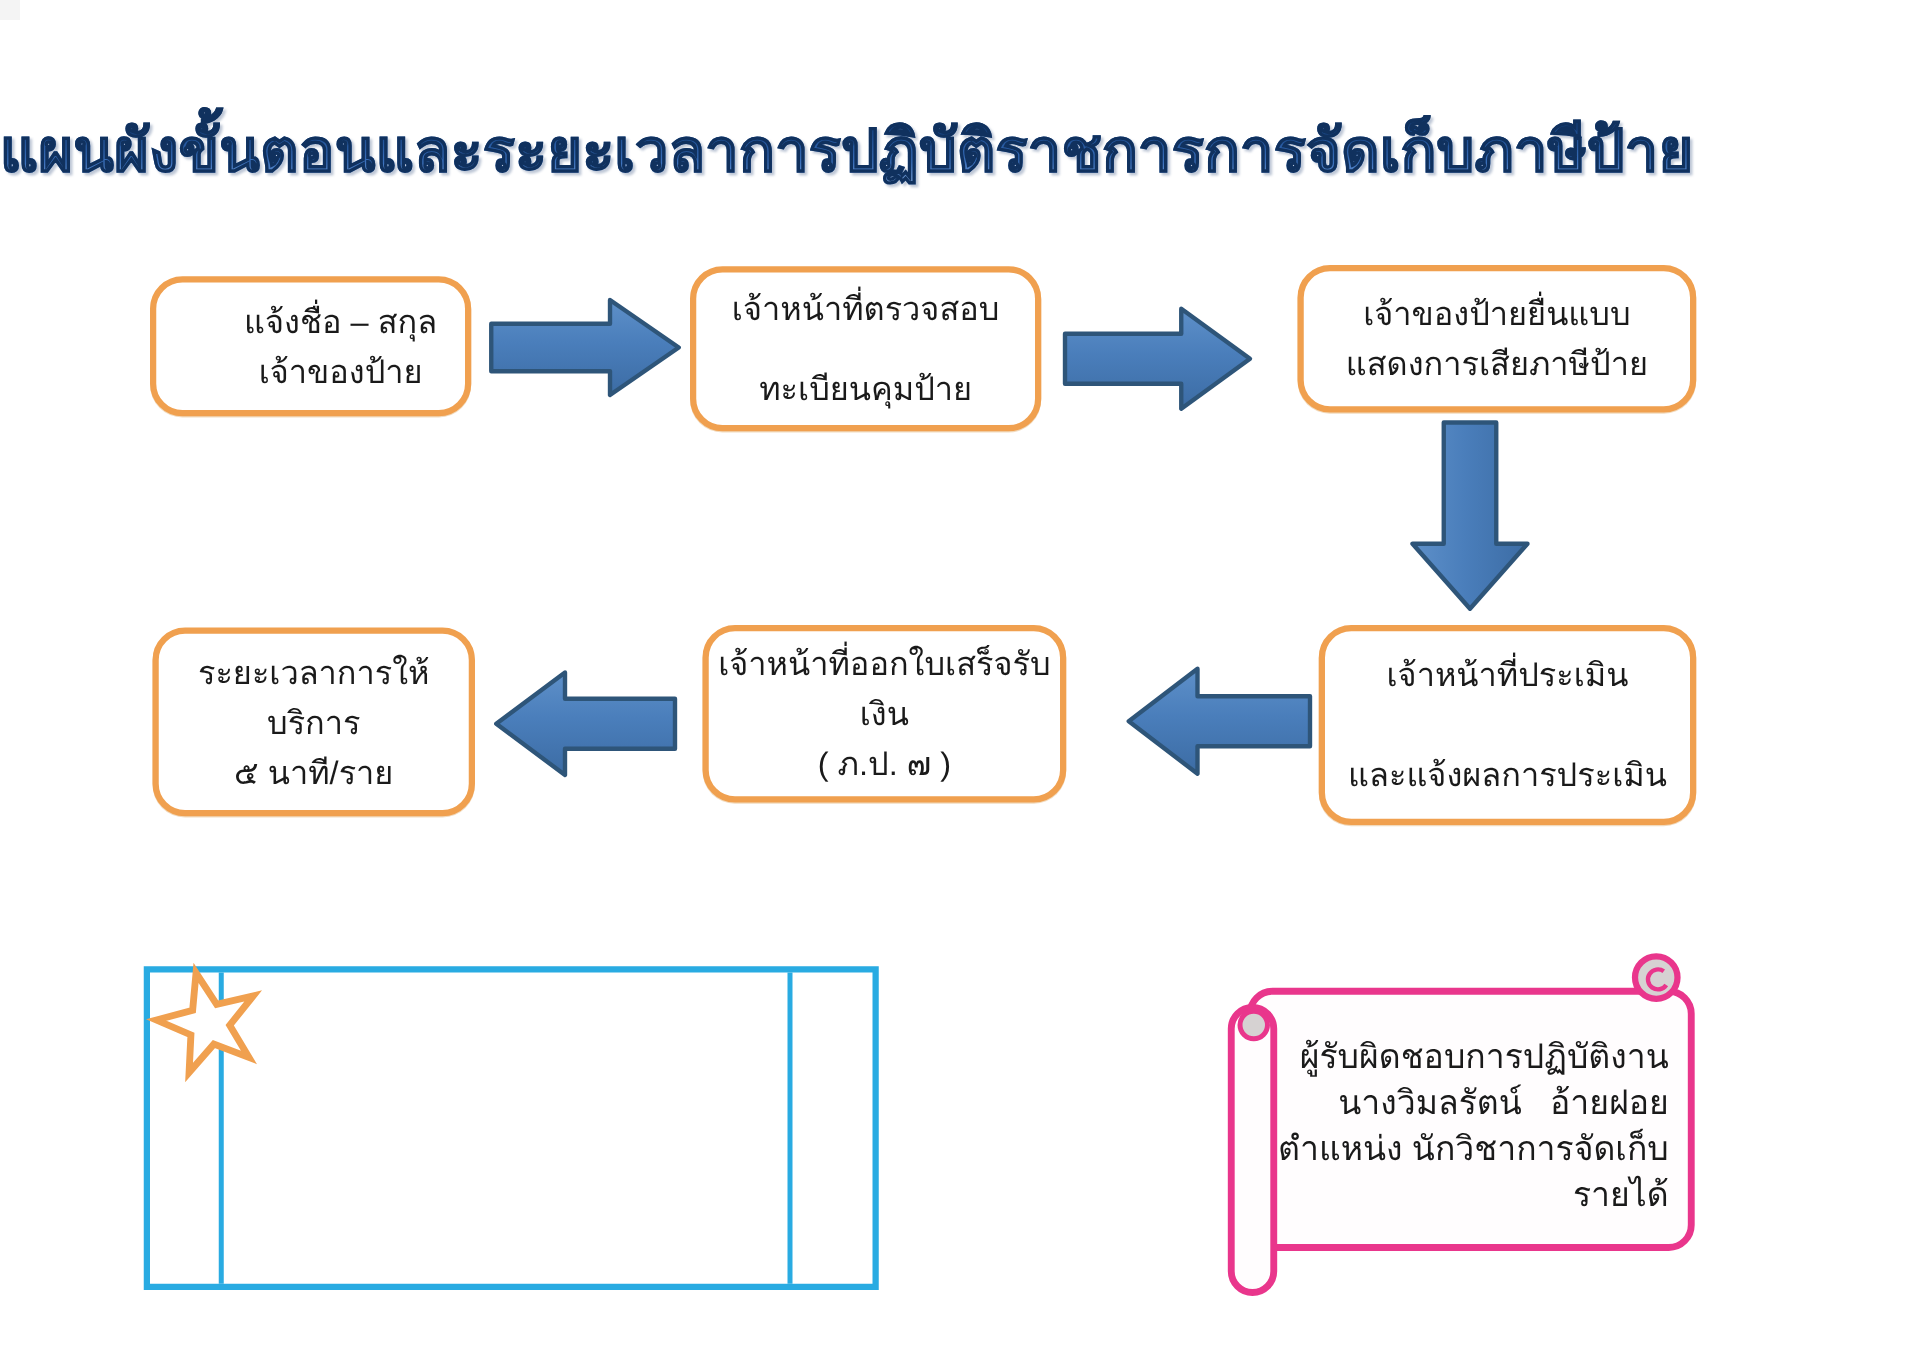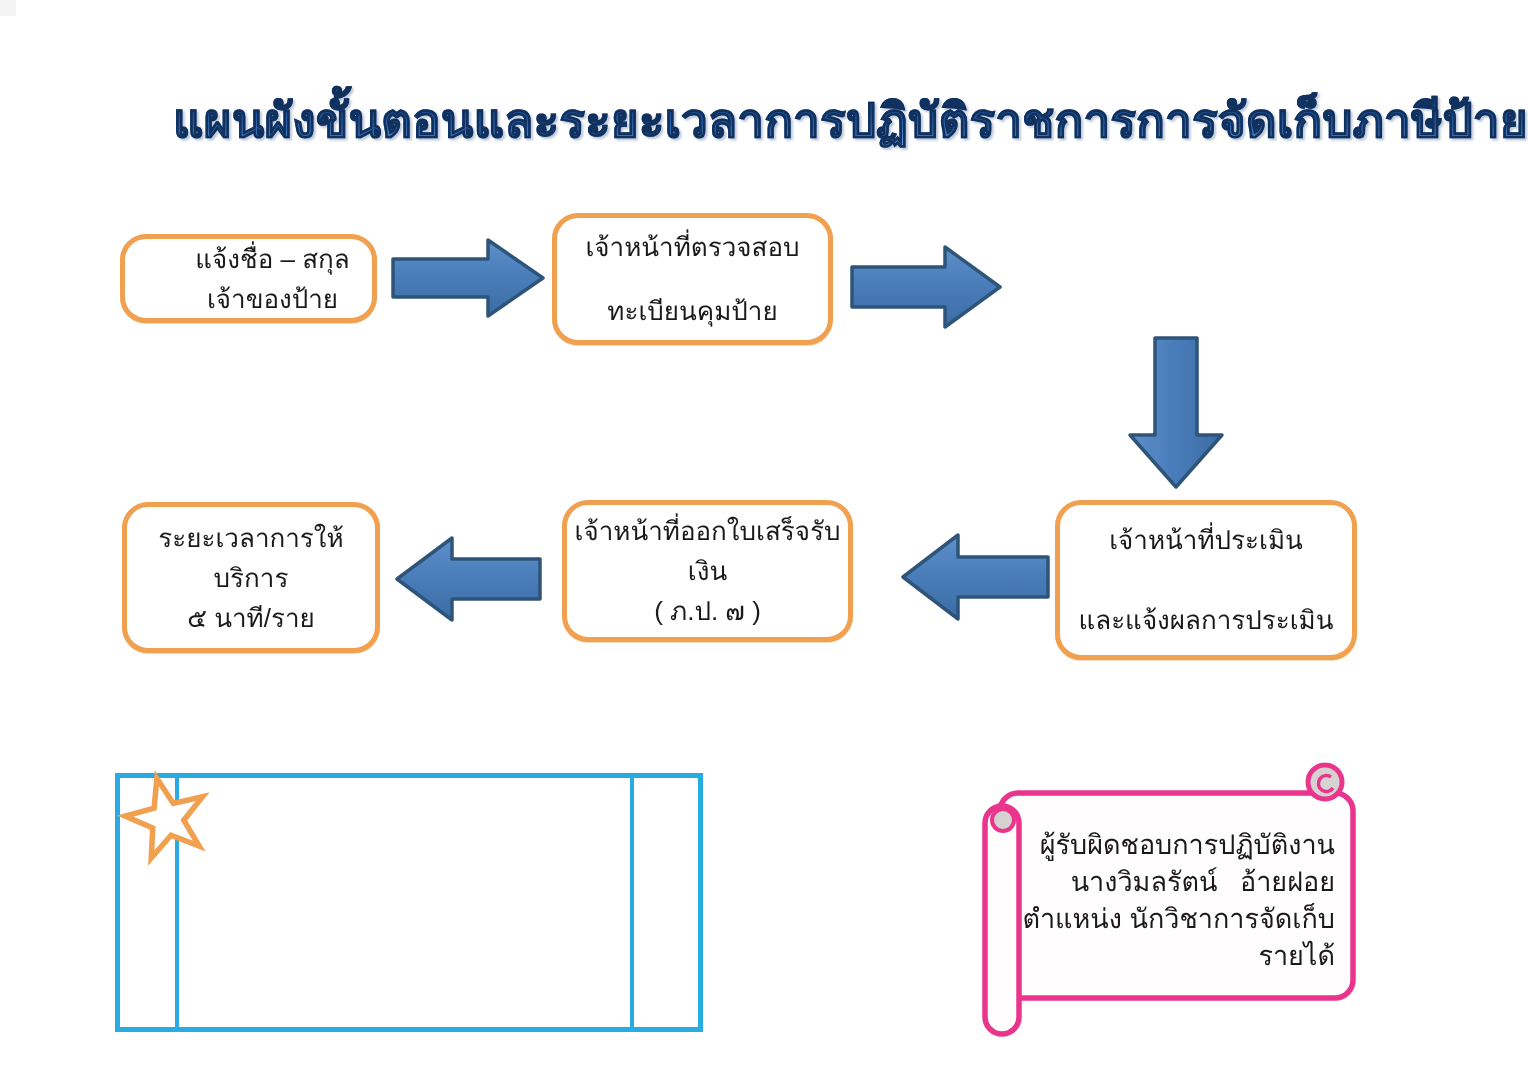--- a/index.html
+++ b/index.html
@@ -3,40 +3,40 @@
 <meta charset="utf-8">
 <style>
   html,body{margin:0;padding:0;background:#ffffff;}
   .canvas{
     position:relative;width:1528px;height:1080px;background:#ffffff;overflow:hidden;
     font-family:"Liberation Sans",sans-serif;color:#1a1a1a;
   }
   .artifact{position:absolute;left:0;top:0;width:16px;height:16px;background:#f4f4f4;}
   
   .title{
-    position:absolute;top:52px;left:0;right:0;text-align:right;
+    position:absolute;top:52px;left:0;right:0;text-align:left;
     font-size:47px;font-weight:800;letter-spacing:0.5px;color:#1F4E9A;
   }
   @supports ((-webkit-background-clip:text) or (background-clip:text)){
     .title{
       background:linear-gradient(180deg,#0D2C55 0%,#1C4C8F 32%,#3A70BC 62%,#8FB0DE 92%);
       -webkit-background-clip:text;background-clip:text;color:transparent;
       -webkit-text-stroke:1.2px #10315E;
       filter:drop-shadow(2px 2px 1px rgba(110,130,165,0.45));
     }
   }
   
   .flow-box{
     position:absolute;box-sizing:border-box;background:#ffffff;
     border:5px solid #F0A04F;border-radius:26px;
     display:flex;flex-direction:column;align-items:center;justify-content:center;
     text-align:center;font-size:26px;line-height:40px;z-index:2;
     box-shadow:0 1px 0 rgba(214,148,66,0.35);
   }
-  .b1{left:120px;top:234px;width:257px;height:89px;padding-left:48px;}
+  .b1{left:120px;top:221px;width:257px;height:112px;padding-left:48px;}
   .b2{left:552px;top:213px;width:281px;height:132px;gap:24px;}
   .b3{left:1038px;top:212px;width:319px;height:118px;}
   .b4{left:1055px;top:500px;width:302px;height:160px;gap:40px;}
   .b5{left:562px;top:500px;width:291px;height:142px;align-items:center;}
   .b6{left:122px;top:502px;width:258px;height:151px;}
   
   .overlay{position:absolute;left:0;top:0;z-index:3;pointer-events:none;}
   
   .doc-box{
     position:absolute;left:115px;top:773px;width:588px;height:259px;
@@ -63,20 +63,24 @@
   <div class="artifact"></div>
 
   <h1 class="title">แผนผังขั้นตอนและระยะเวลาการปฏิบัติราชการการจัดเก็บภาษีป้าย</h1>
 
   <div class="flow-box b1">
     <span>แจ้งชื่อ – สกุลเจ้าของป้าย</span>
   </div>
   <div class="flow-box b2">
     <span>เจ้าหน้าที่ตรวจสอบ</span>
     <span>ทะเบียนคุมป้าย</span>
+  </div>
+  <div class="flow-box b3">
+    <span>เจ้าของป้ายยื่นแบบ</span>
+    <span>แสดงการเสียภาษีป้าย</span>
   </div>
 
   <div class="flow-box b4">
     <span>เจ้าหน้าที่ประเมิน</span>
     <span>และแจ้งผลการประเมิน</span>
   </div>
   <div class="flow-box b5">
     <span>เจ้าหน้าที่ออกใบเสร็จรับเงิน</span>
     <span>( ภ.ป. ๗ )</span>
   </div>

